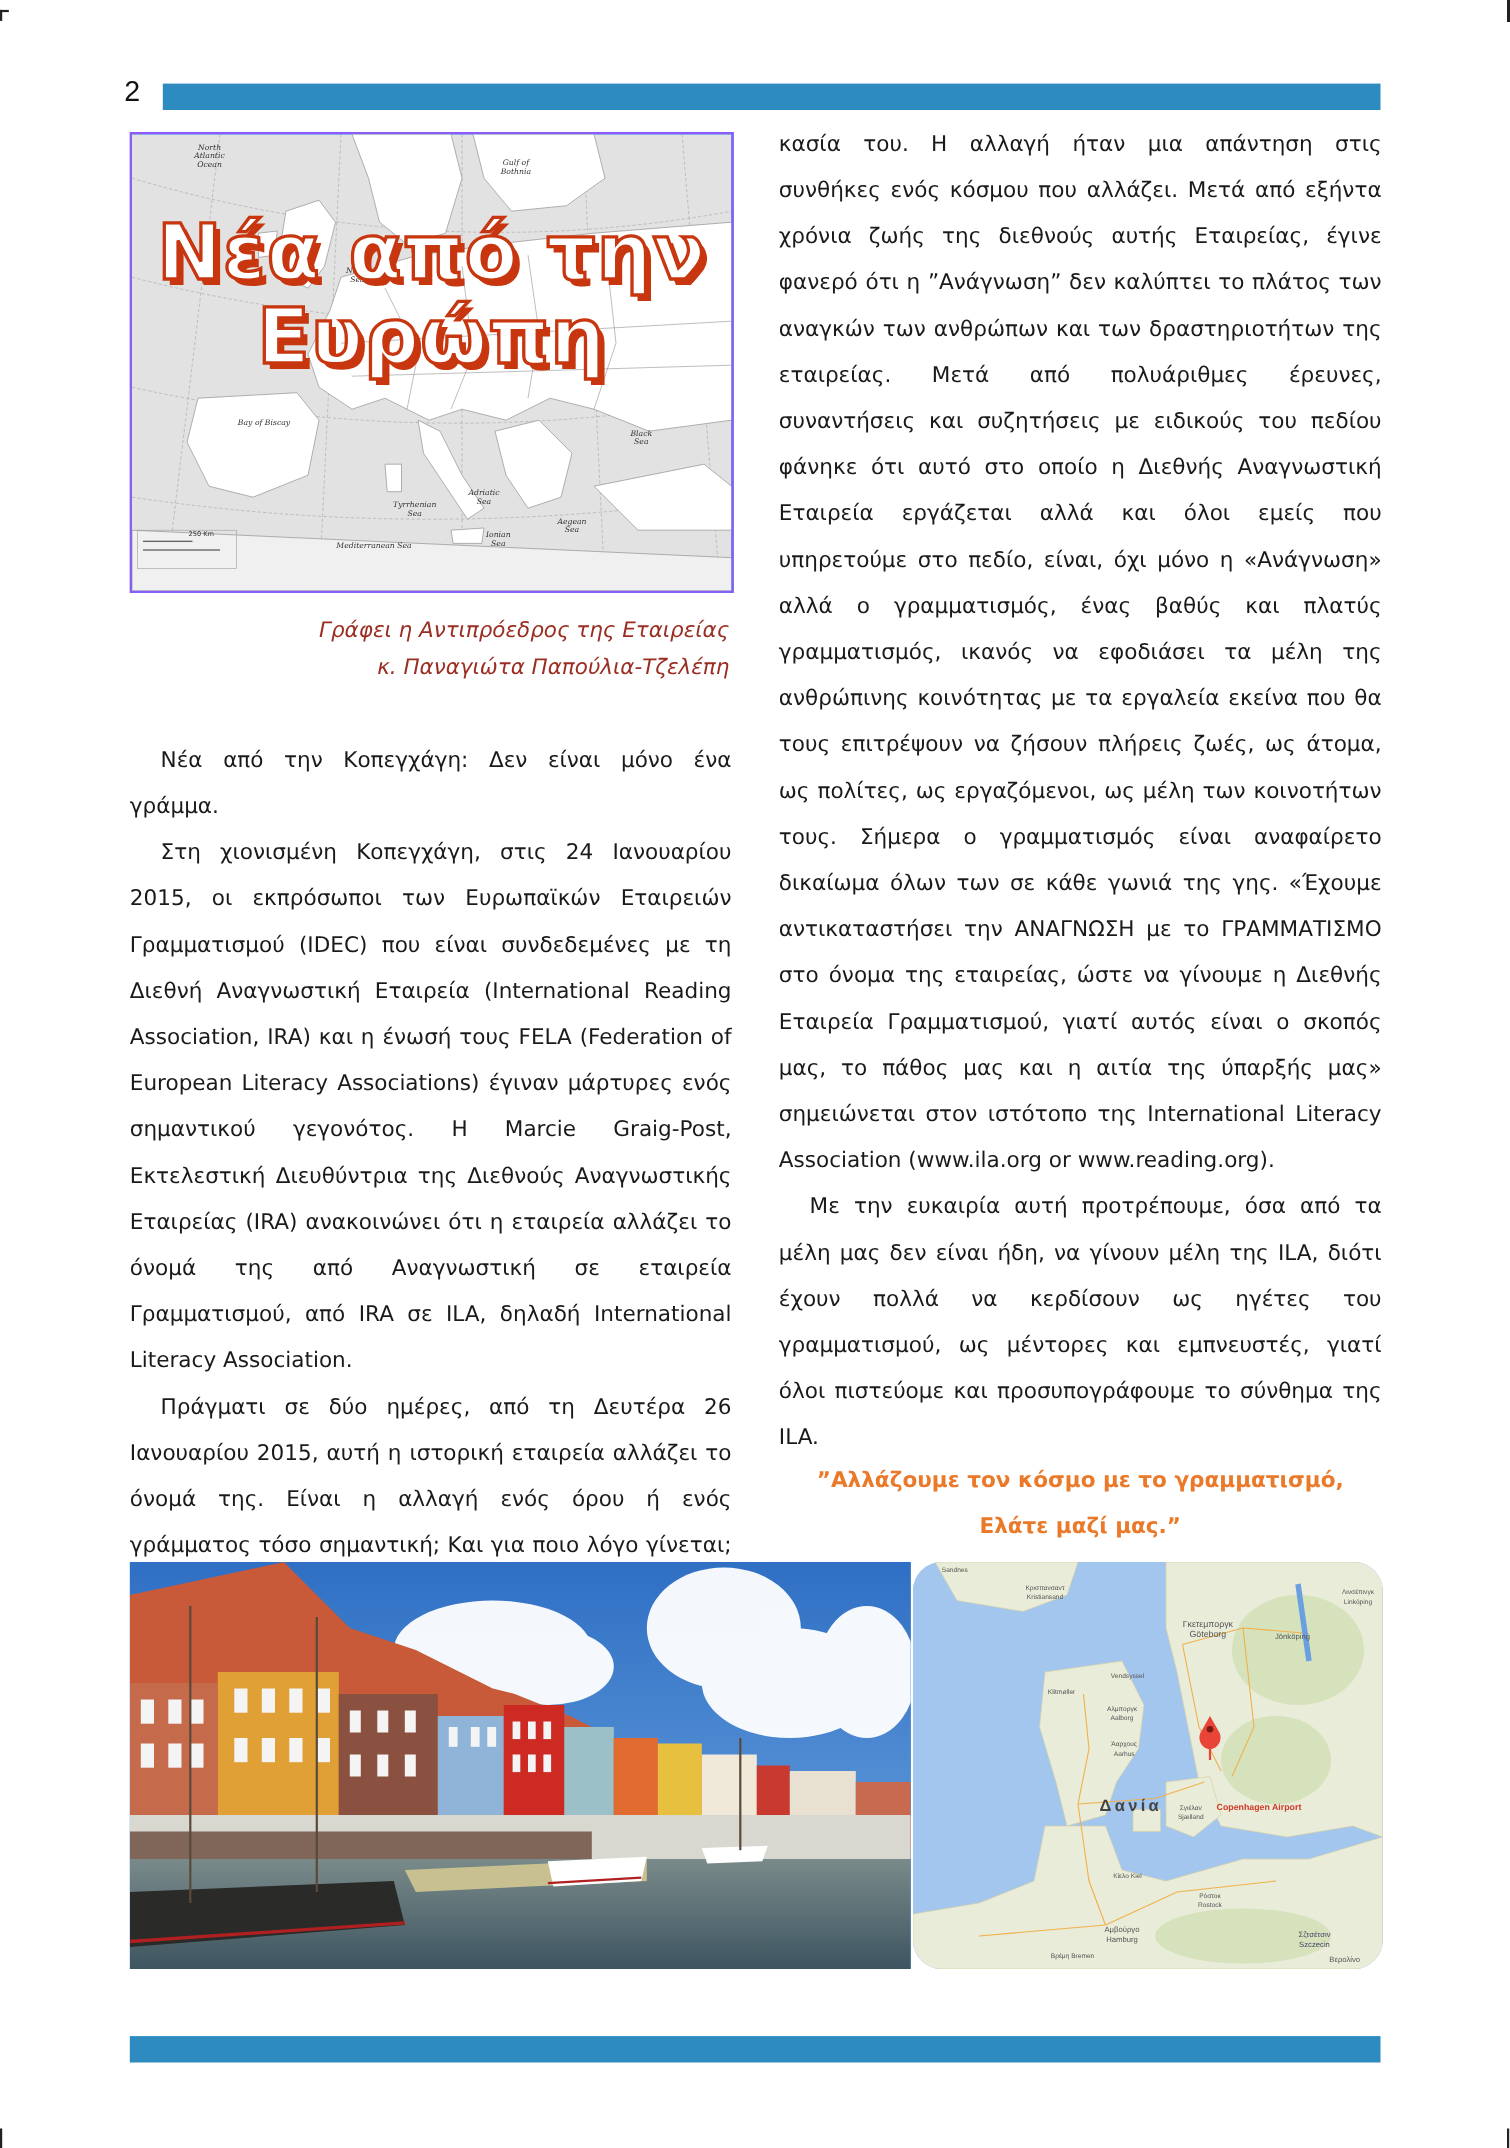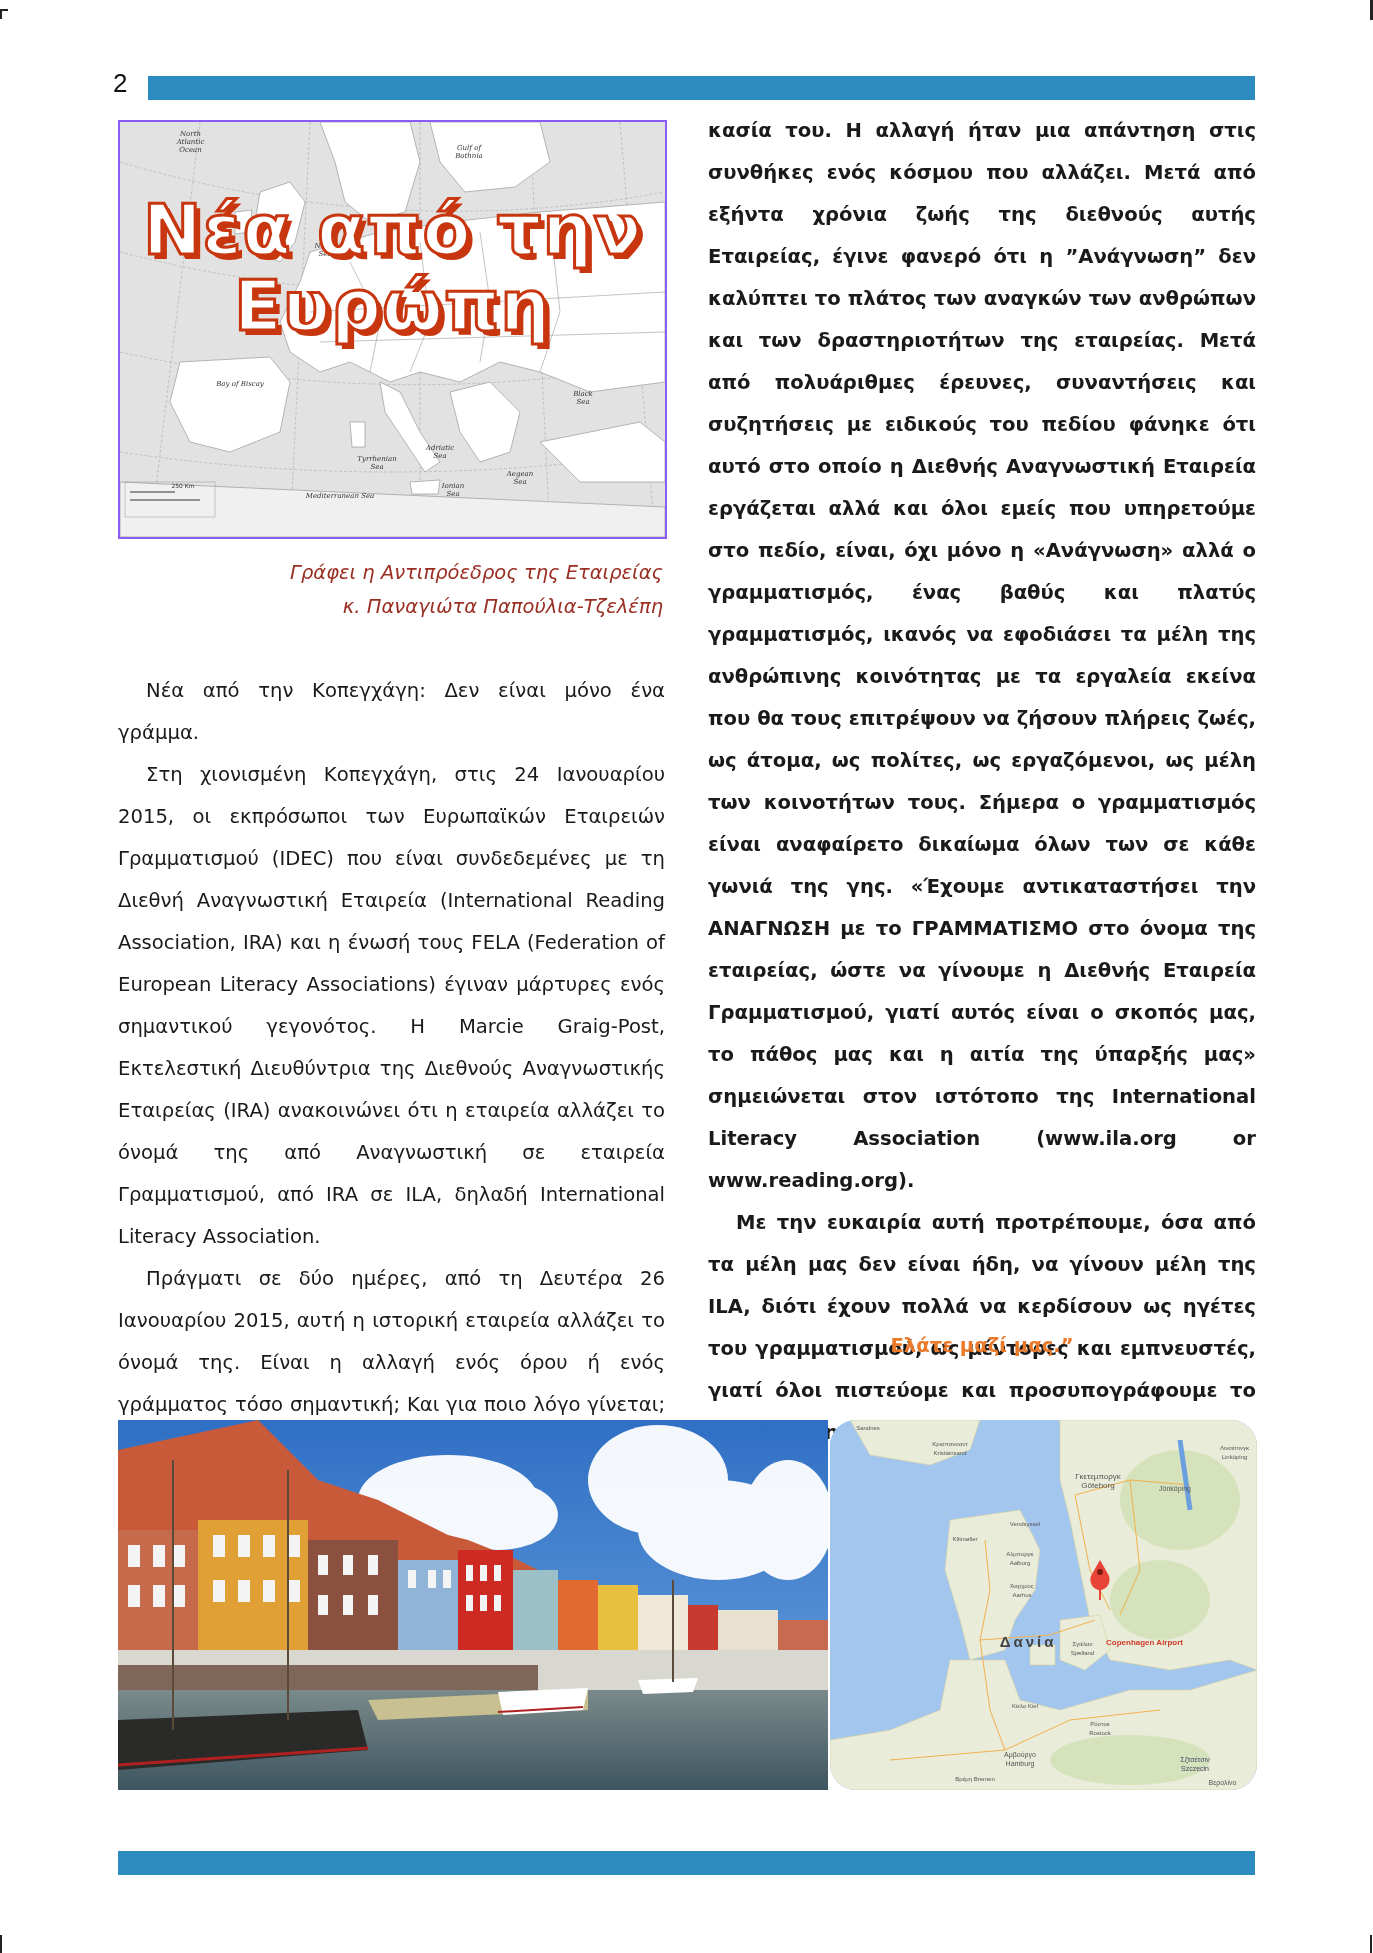--- a/index.html
+++ b/index.html
@@ -12,21 +12,21 @@
 
   #europe-map{position:absolute;left:118px;top:120px;width:545px;height:415px;border:2px solid #8b5cf6;background:#3b82f6;overflow:hidden;}
   #europe-map svg{position:absolute;left:0;top:0;}
   #map-title{position:absolute;left:0;top:70px;width:545px;text-align:center;font-family:"DejaVu Sans",sans-serif;font-weight:bold;font-size:70px;line-height:76px;color:#fff;
     -webkit-text-stroke:3px #c8360f;text-shadow:5px 5px 0 #c8360f;letter-spacing:1px;}
   .map-label{position:absolute;font-family:"DejaVu Serif",serif;font-style:italic;font-size:7px;color:#333;text-align:center;line-height:8px;}
 
   #caption{position:absolute;left:118px;top:556px;width:545px;text-align:right;font-family:"DejaVu Sans",sans-serif;font-style:italic;font-size:19.5px;line-height:34px;color:#9a2e22;}
   .col{position:absolute;font-family:"DejaVu Sans",sans-serif;font-size:19.6px;line-height:42px;text-align:justify;color:#1a1a1a;}
   #col-left{left:118px;top:670px;width:547px;}
-  #col-right{left:708px;top:110px;width:548px;font-weight:bold;}
+  #col-right{left:708px;top:110px;width:548px;}
   .col p{margin:0;}
   .indent{text-indent:28px;}
   #slogan{position:absolute;left:708px;top:1325px;width:548px;text-align:center;font-family:"DejaVu Sans",sans-serif;font-weight:bold;font-size:19.6px;line-height:42px;color:#ea7a2a;}
 
   #photo{position:absolute;left:118px;top:1420px;width:710px;height:370px;overflow:hidden;background:#3d7fd0;}
   #cph-map{position:absolute;left:830px;top:1420px;width:427px;height:370px;overflow:hidden;background:#a8c8f0;border-radius:26px;}
   .gmap-label{position:absolute;font-family:"Liberation Sans",sans-serif;font-size:8px;color:#555;text-align:center;line-height:9px;}
 </style>
 </head>
 <body>
@@ -109,20 +109,21 @@
   <p class="indent">Στη χιονισμένη Κοπεγχάγη, στις 24 Ιανουαρίου 2015, οι εκπρόσωποι των Ευρωπαϊκών Εταιρειών Γραμματισμού (IDEC) που είναι συνδεδεμένες με τη Διεθνή Αναγνωστική Εταιρεία (International Reading Association, IRA) και η ένωσή τους FELA (Federation of European Literacy Associations) έγιναν μάρτυρες ενός σημαντικού γεγονότος. Η Marcie Graig-Post, Εκτελεστική Διευθύντρια της Διεθνούς Αναγνωστικής Εταιρείας (IRA) ανακοινώνει ότι η εταιρεία αλλάζει το όνομά της από Αναγνωστική σε εταιρεία Γραμματισμού, από IRA σε ILA, δηλαδή International Literacy Association.</p>
   <p class="indent">Πράγματι σε δύο ημέρες, από τη Δευτέρα 26 Ιανουαρίου 2015, αυτή η ιστορική εταιρεία αλλάζει το όνομά της. Είναι η αλλαγή ενός όρου ή ενός γράμματος τόσο σημαντική; Και για ποιο λόγο γίνεται; Η Marcie Graig-Post παρουσίασε το σκεπτικό της αλλαγής και τη δια-</p>
 </div>
 
 <div id="col-right" class="col">
   <p>κασία του. Η αλλαγή ήταν μια απάντηση στις συνθήκες ενός κόσμου που αλλάζει. Μετά από εξήντα χρόνια ζωής της διεθνούς αυτής Εταιρείας, έγινε φανερό ότι η ”Ανάγνωση” δεν καλύπτει το πλάτος των αναγκών των ανθρώπων και των δραστηριοτήτων της εταιρείας. Μετά από πολυάριθμες έρευνες, συναντήσεις και συζητήσεις με ειδικούς του πεδίου φάνηκε ότι αυτό στο οποίο η Διεθνής Αναγνωστική Εταιρεία εργάζεται αλλά και όλοι εμείς που υπηρετούμε στο πεδίο, είναι, όχι μόνο η «Ανάγνωση» αλλά ο γραμματισμός, ένας βαθύς και πλατύς γραμματισμός, ικανός να εφοδιάσει τα μέλη της ανθρώπινης κοινότητας με τα εργαλεία εκείνα που θα τους επιτρέψουν να ζήσουν πλήρεις ζωές, ως άτομα, ως πολίτες, ως εργαζόμενοι, ως μέλη των κοινοτήτων τους. Σήμερα ο γραμματισμός είναι αναφαίρετο δικαίωμα όλων των σε κάθε γωνιά της γης. «Έχουμε αντικαταστήσει την ΑΝΑΓΝΩΣΗ με το ΓΡΑΜΜΑΤΙΣΜΟ στο όνομα της εταιρείας, ώστε να γίνουμε η Διεθνής Εταιρεία Γραμματισμού, γιατί αυτός είναι ο σκοπός μας, το πάθος μας και η αιτία της ύπαρξής μας» σημειώνεται στον ιστότοπο της International Literacy Association (www.ila.org or www.reading.org).</p>
   <p class="indent">Με την ευκαιρία αυτή προτρέπουμε, όσα από τα μέλη μας δεν είναι ήδη, να γίνουν μέλη της ILA, διότι έχουν πολλά να κερδίσουν ως ηγέτες του γραμματισμού, ως μέντορες και εμπνευστές, γιατί όλοι πιστεύομε και προσυπογράφουμε το σύνθημα της ILA.</p>
 </div>
 
 <div id="slogan">
+  <div>”Αλλάζουμε τον κόσμο με το γραμματισμό,</div>
   <div>Ελάτε μαζί μας.”</div>
 </div>
 
 <div id="photo">
   <svg width="710" height="370" viewBox="0 0 710 370">
     <defs>
       <linearGradient id="sky" x1="0" y1="0" x2="0" y2="1">
           <stop offset="0" stop-color="#2f6fc4"></stop>
           <stop offset="1" stop-color="#6fa7e0"></stop>
         </linearGradient>

